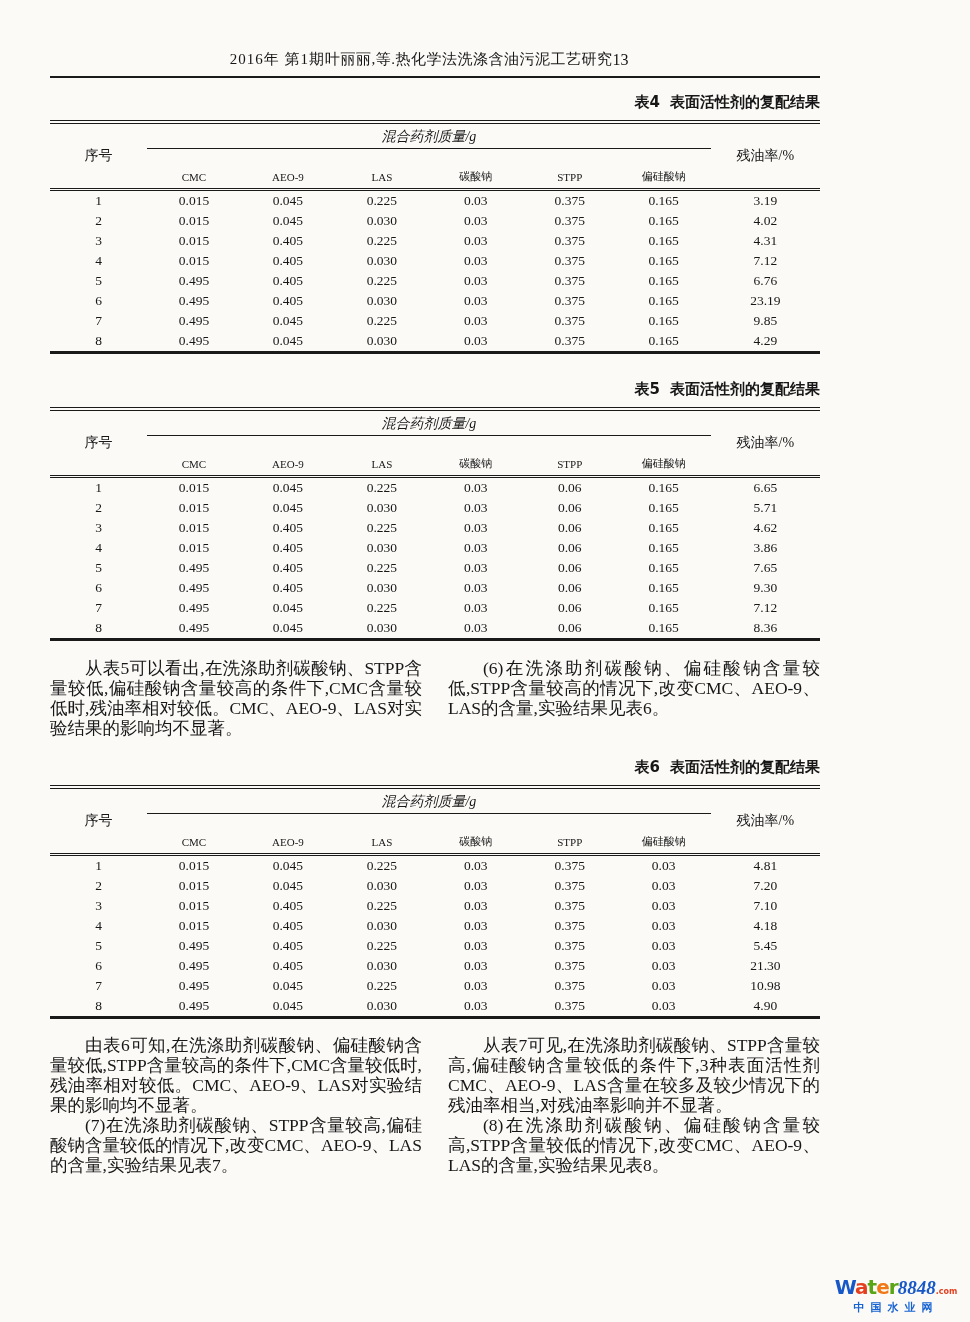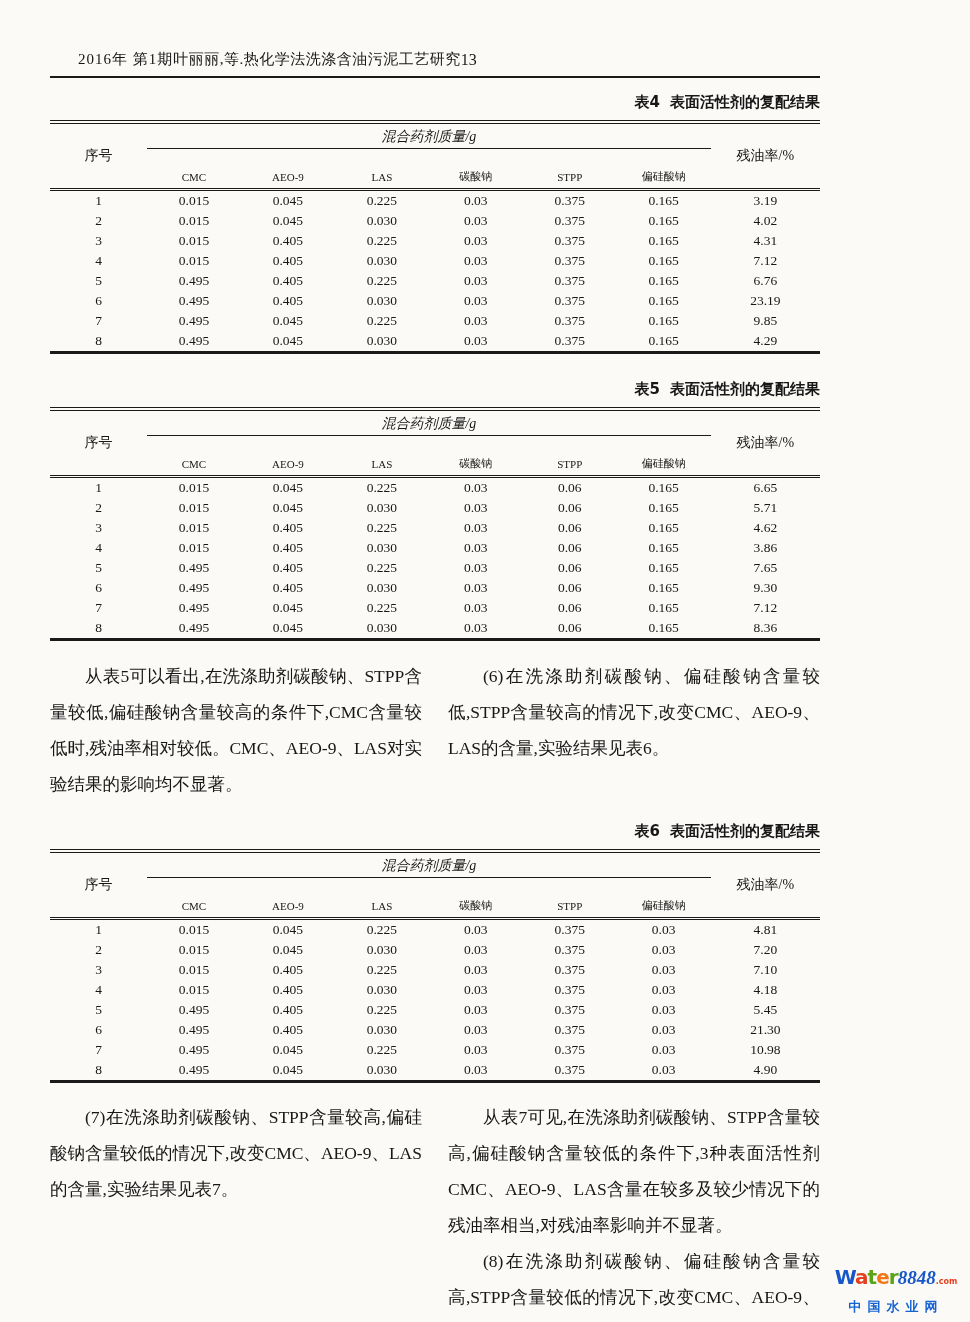--- a/index.html
+++ b/index.html
@@ -9,21 +9,21 @@
     font-family:"Liberation Serif","DejaVu Serif",serif;
   }
   .watermark{
     position:absolute;top:606px;left:178px;
     font-family:"DejaVu Sans","Liberation Sans",sans-serif;
     font-size:80px;letter-spacing:2px;color:#e9e9e6;white-space:nowrap;
     user-select:none;
   }
   .content{position:relative;padding:0 50px;width:870px;box-sizing:border-box;}
   .page-header{
-    display:flex;justify-content:flex-start;align-items:flex-end;
+    display:flex;justify-content:center;align-items:flex-end;
     padding-top:50px;padding-bottom:7px;border-bottom:2.5px solid #1a1a1a;
     font-size:15px;
   }
   .page-header .issue{margin-left:28px;letter-spacing:1px;}
   .page-header .running{letter-spacing:.5px;}
   .page-header .pageno{margin-right:40px;font-size:16px;}
 
   .tbl-title{
     text-align:right;font-weight:bold;font-size:15px;line-height:18px;
     font-family:"DejaVu Sans","Liberation Sans",sans-serif;
@@ -44,36 +44,36 @@
   }
   tr.subhead th{
     font-size:11px;padding:20px 0 4px 0;border-bottom:3px double #1a1a1a;
   }
   .datatable tbody td{
     text-align:center;height:20px;font-size:13.5px;padding:0;line-height:20px;
   }
 
   .twocol{
     display:flex;gap:26px;text-align:justify;
-    font-size:17.5px;line-height:36px;
+    font-size:17.5px;line-height:20px;
   }
   .twocol.mid{margin-top:17px;}
   .twocol.bottom{margin-top:16px;}
   .twocol .col{flex:1;min-width:0;}
   .twocol p{margin:0;text-indent:2em;}
 
   .logo{
     position:absolute;right:8px;bottom:8px;width:132px;text-align:center;
     font-family:"DejaVu Sans","Liberation Sans",sans-serif;line-height:1.05;
   }
   .logo-line1{font-size:20px;font-weight:bold;white-space:nowrap;}
   .logo-word{letter-spacing:-1px;}
   .logo-num{font-family:Liberation Serif, serif;font-style:italic;font-size:19px;letter-spacing:0;}
   .logo-tld{font-size:8px;font-weight:bold;vertical-align:baseline;}
-  .logo-sub{font-size:13px;font-weight:bold;letter-spacing:6px;margin-top:12px;white-space:nowrap;}
+  .logo-sub{font-size:11px;font-weight:bold;letter-spacing:6px;margin-top:4px;white-space:nowrap;}
 </style>
 </head>
 <body>
 
 <div class="sheet">
 
   <div class="content">
 
     <div class="page-header">
       <span class="issue">2016年 第1期</span>
@@ -430,20 +430,21 @@
               <td>0.375</td>
               <td>0.03</td>
               <td>4.90</td>
             </tr>
           </tbody>
       </table>
     </section>
 
     <div class="twocol bottom">
       <div class="col">
+        <p>由表6可知,在洗涤助剂碳酸钠、偏硅酸钠含量较低,STPP含量较高的条件下,CMC含量较低时,残油率相对较低。CMC、AEO-9、LAS对实验结果的影响均不显著。</p>
         <p>(7)在洗涤助剂碳酸钠、STPP含量较高,偏硅酸钠含量较低的情况下,改变CMC、AEO-9、LAS的含量,实验结果见表7。</p>
       </div>
       <div class="col">
         <p>从表7可见,在洗涤助剂碳酸钠、STPP含量较高,偏硅酸钠含量较低的条件下,3种表面活性剂CMC、AEO-9、LAS含量在较多及较少情况下的残油率相当,对残油率影响并不显著。</p>
         <p>(8)在洗涤助剂碳酸钠、偏硅酸钠含量较高,STPP含量较低的情况下,改变CMC、AEO-9、LAS的含量,实验结果见表8。</p>
       </div>
     </div>
 
   </div>
 

